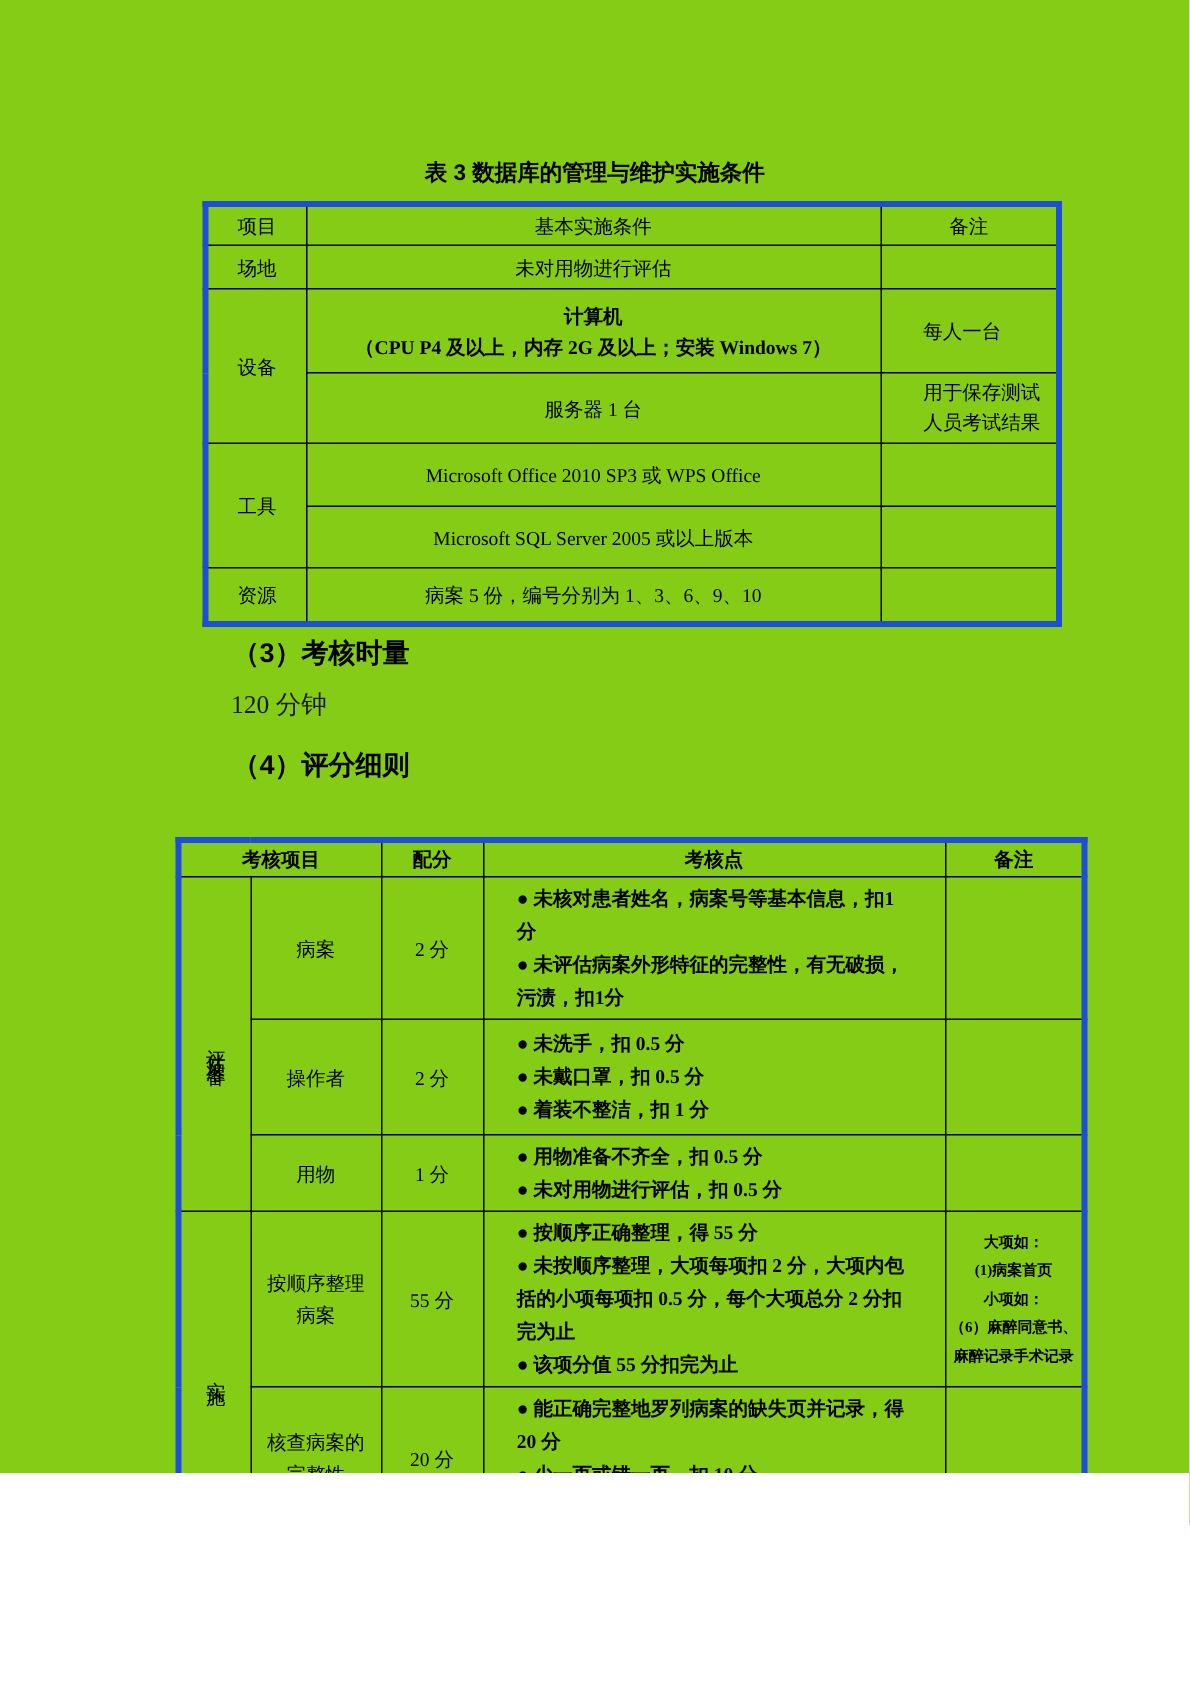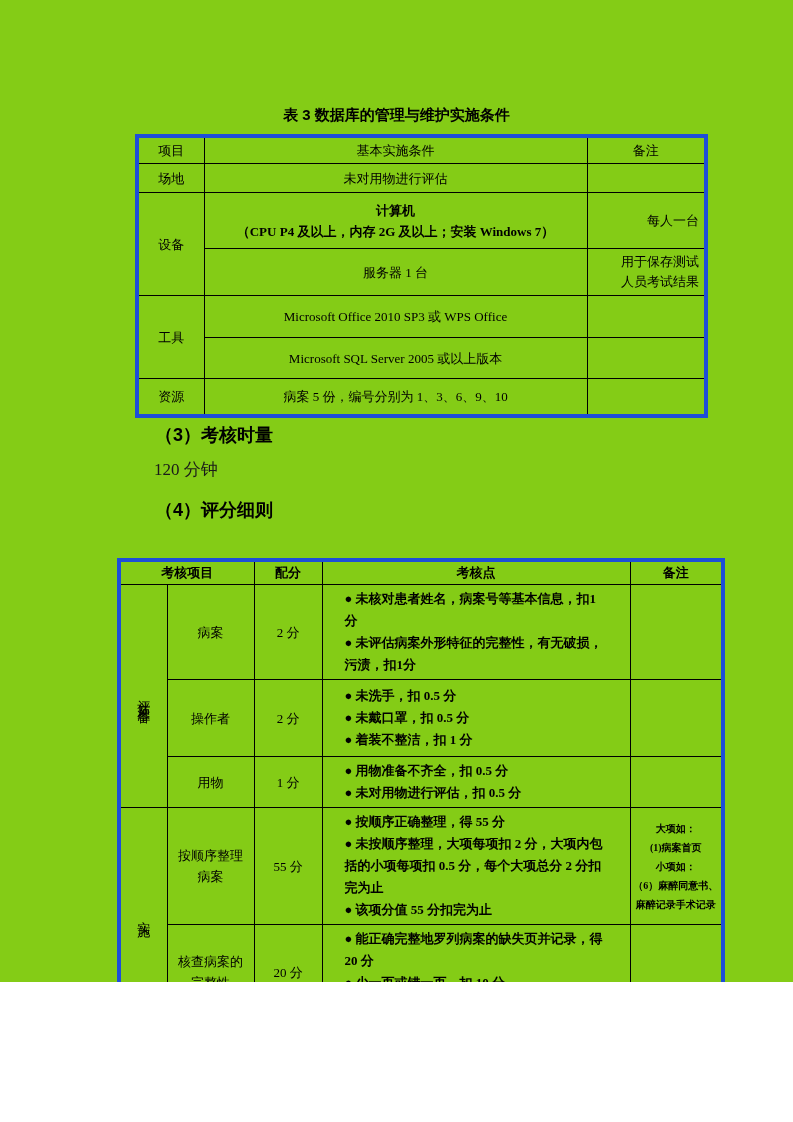--- a/index.html
+++ b/index.html
@@ -62,21 +62,21 @@
     padding: 2px 5px;
     font-weight: normal;
     overflow: hidden;
   }
   table.bordered { border: 4px solid #1d4ed8; margin-left: 22px; }
   .preline { white-space: pre-line; font-weight: bold; }
 
   
   table.t1 { left: 113px; top: 134px; width: 569px; }
   table.t1 td { line-height: 21px; }
-  table.t1 .note-cell { text-align: right; line-height: 20px; padding-left: 28px; }
+  table.t1 .note-cell { text-align: left; line-height: 20px; padding-left: 28px; }
 
   
   table.t2 { left: 95px; top: 558px; width: 604px; }
   table.t2 th {
     font-family: Liberation Serif, serif;
     font-weight: bold;
     font-size: 13px;
   }
   table.t2 td { line-height: 21px; }
   table.t2 .points-cell {

